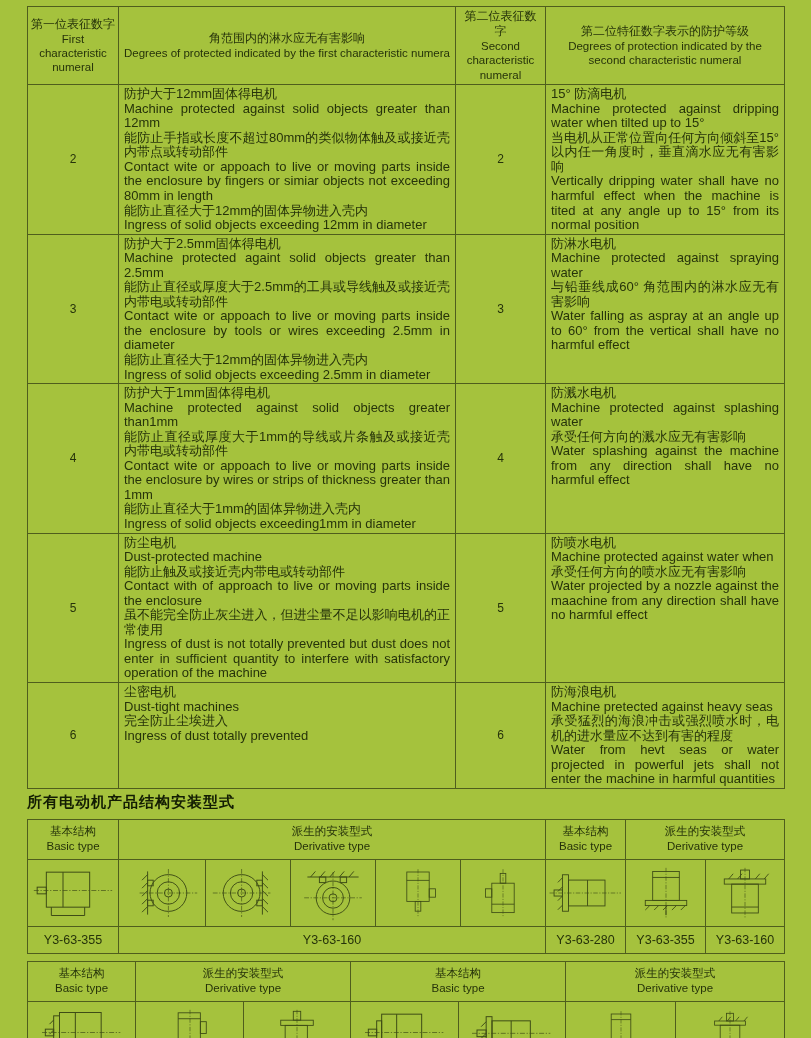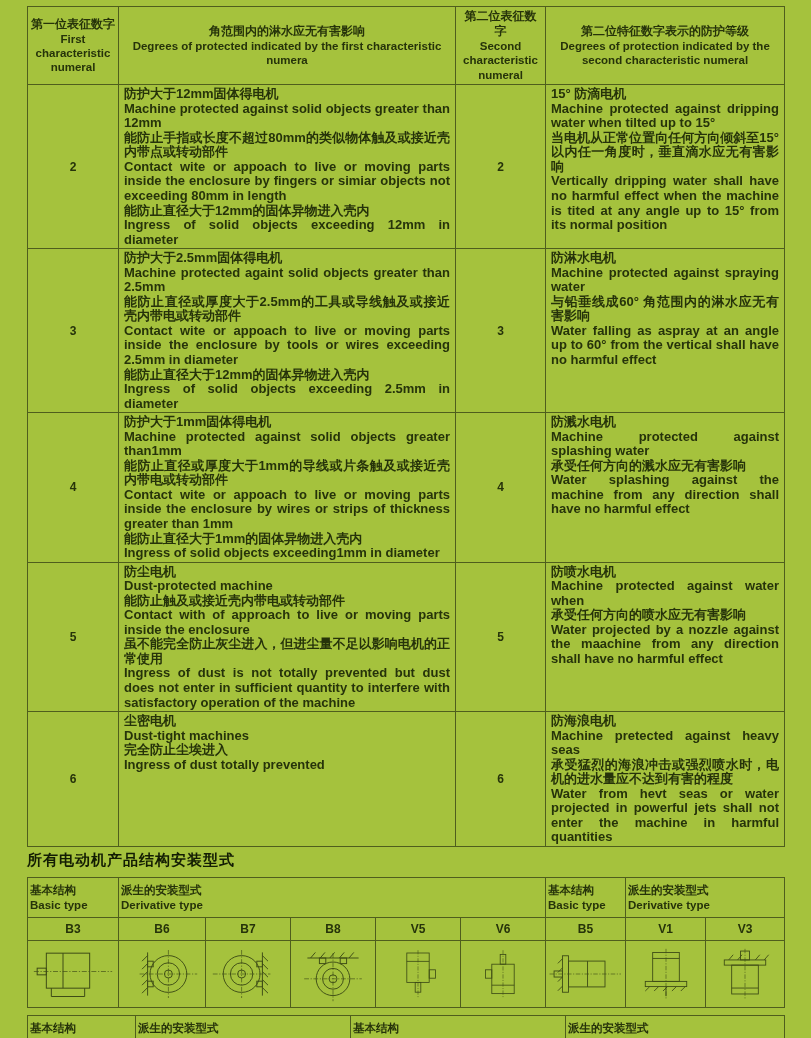--- a/index.html
+++ b/index.html
@@ -7,37 +7,37 @@
     width:811px;height:1038px;overflow:hidden;
     background:#a5c23d;
     font-family:"Liberation Sans","DejaVu Sans",sans-serif;
     color:#26330a;
   }
   .page{padding:6px 27px 0 27px;}
   .sec-title{
     font-size:15px;font-weight:bold;color:#131d03;
     margin:4px 0 7px 0;letter-spacing:1px;
   }
-  table{border-collapse:collapse;table-layout:fixed;width:757px;font-weight:bold;}
+  table{border-collapse:collapse;table-layout:fixed;width:757px;}
   td{border:1px solid #4f5e1d;overflow:hidden;}
   
   .hdr{
     text-align:center;vertical-align:middle;
     font-size:11.5px;line-height:1.25;padding:2px 3px;
   }
   .hdr .zh{font-size:12px;}
   .num{
     text-align:center;vertical-align:middle;font-size:12px;
   }
   .desc{
     vertical-align:top;font-size:13px;line-height:1.12;
     padding:2px 5px 1px 5px;text-align:justify;white-space:pre-line;
   }
   
-  .m-hdr{vertical-align:middle;font-size:11.5px;line-height:1.3;padding:2px;}
+  .m-hdr{text-align:center;vertical-align:middle;font-size:11.5px;line-height:1.3;padding:2px;}
   .type{text-align:center;vertical-align:middle;font-size:12px;height:20px;}
   .range{text-align:center;vertical-align:middle;font-size:12.5px;height:24px;}
   .dgc{height:64px;text-align:center;vertical-align:middle;padding:1px;}
   svg.diagram{display:block;margin:0 auto;}
   svg.diagram *{stroke:#3e4c16;fill:none;stroke-width:1.2;}
   svg.diagram .cl{stroke-dasharray:6 2 1.5 2;stroke-width:0.8;}
   .gap{height:7px;}
 </style>
 </head>
 <body>
@@ -169,31 +169,20 @@
       <td class="m-hdr">
         <div>基本结构</div>
         <div>Basic type</div>
       </td>
       <td class="m-hdr" colspan="2">
         <div>派生的安装型式</div>
         <div>Derivative type</div>
       </td>
     </tr>
     <tr>
-      <td class="type">B3</td>
-      <td class="type">B6</td>
-      <td class="type">B7</td>
-      <td class="type">B8</td>
-      <td class="type">V5</td>
-      <td class="type">V6</td>
-      <td class="type">B5</td>
-      <td class="type">V1</td>
-      <td class="type">V3</td>
-    </tr>
-    <tr>
       <td class="dgc">
         <svg class="diagram" width="84" height="60" viewBox="0 0 100 72">
           <line class="cl" x1="3" y1="33" x2="97" y2="33"></line>
               <rect x="7" y="29" width="11" height="8"></rect>
           <rect x="18" y="11" width="52" height="42"></rect>
               <line x1="38" y1="11" x2="38" y2="53"></line>
           <path d="M24 53 v10 h40 v-10"></path>
         </svg>
       </td>
       <td class="dgc">
@@ -276,20 +265,27 @@
       <td class="dgc">
         <svg class="diagram" width="74" height="60" viewBox="0 0 100 72">
           <line class="cl" x1="50" y1="2" x2="50" y2="70"></line>
           <rect x="44" y="5" width="12" height="12"></rect>
           <rect x="22" y="17" width="56" height="7"></rect>
           <path d="M28 17l6-7M40 17l6-7M64 17l6-7M76 17l6-7"></path>
           <rect x="32" y="24" width="36" height="39"></rect>
               <line x1="32" y1="55" x2="68" y2="55"></line>
         </svg>
       </td>
+    </tr>
+    <tr>
+      <td class="range">Y3-63-355</td>
+      <td class="range" colspan="5">Y3-63-160</td>
+      <td class="range">Y3-63-280</td>
+      <td class="range">Y3-63-355</td>
+      <td class="range">Y3-63-160</td>
     </tr>
   </tbody>
     </table>
 
   <div class="gap"></div>
 
   <table>
     <colgroup>
         <col style="width:108px">
         <col style="width:108px">

